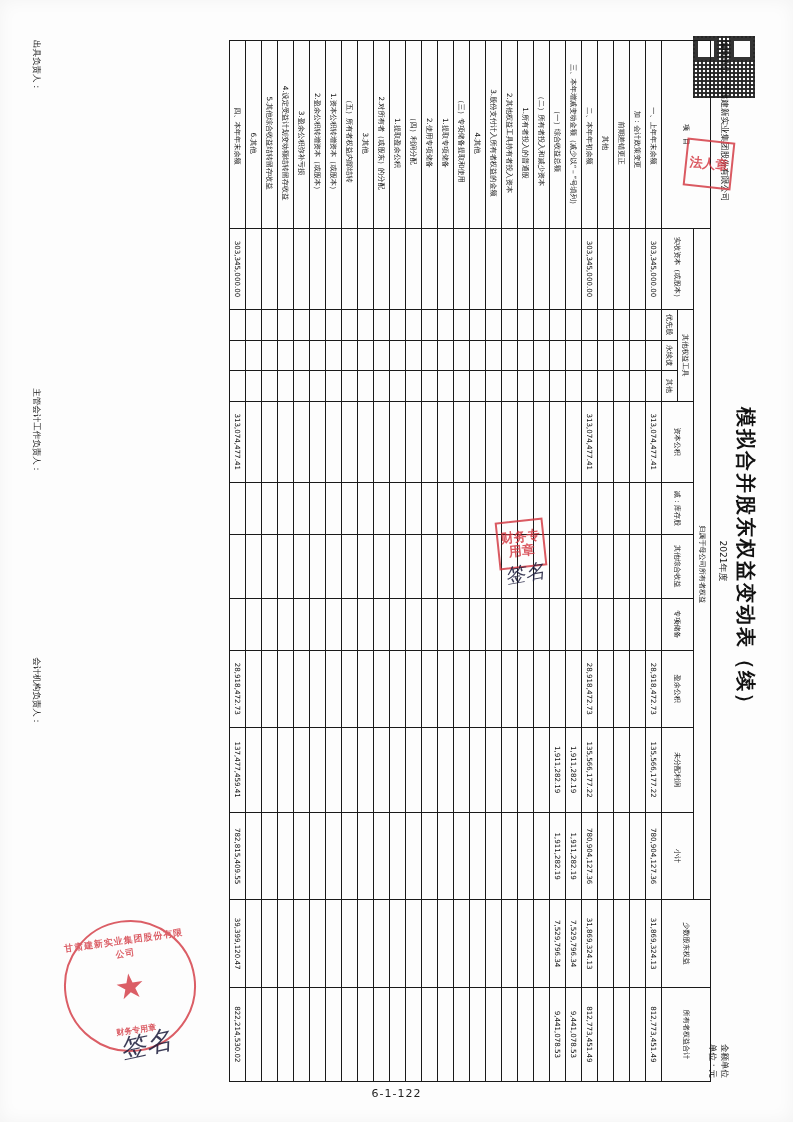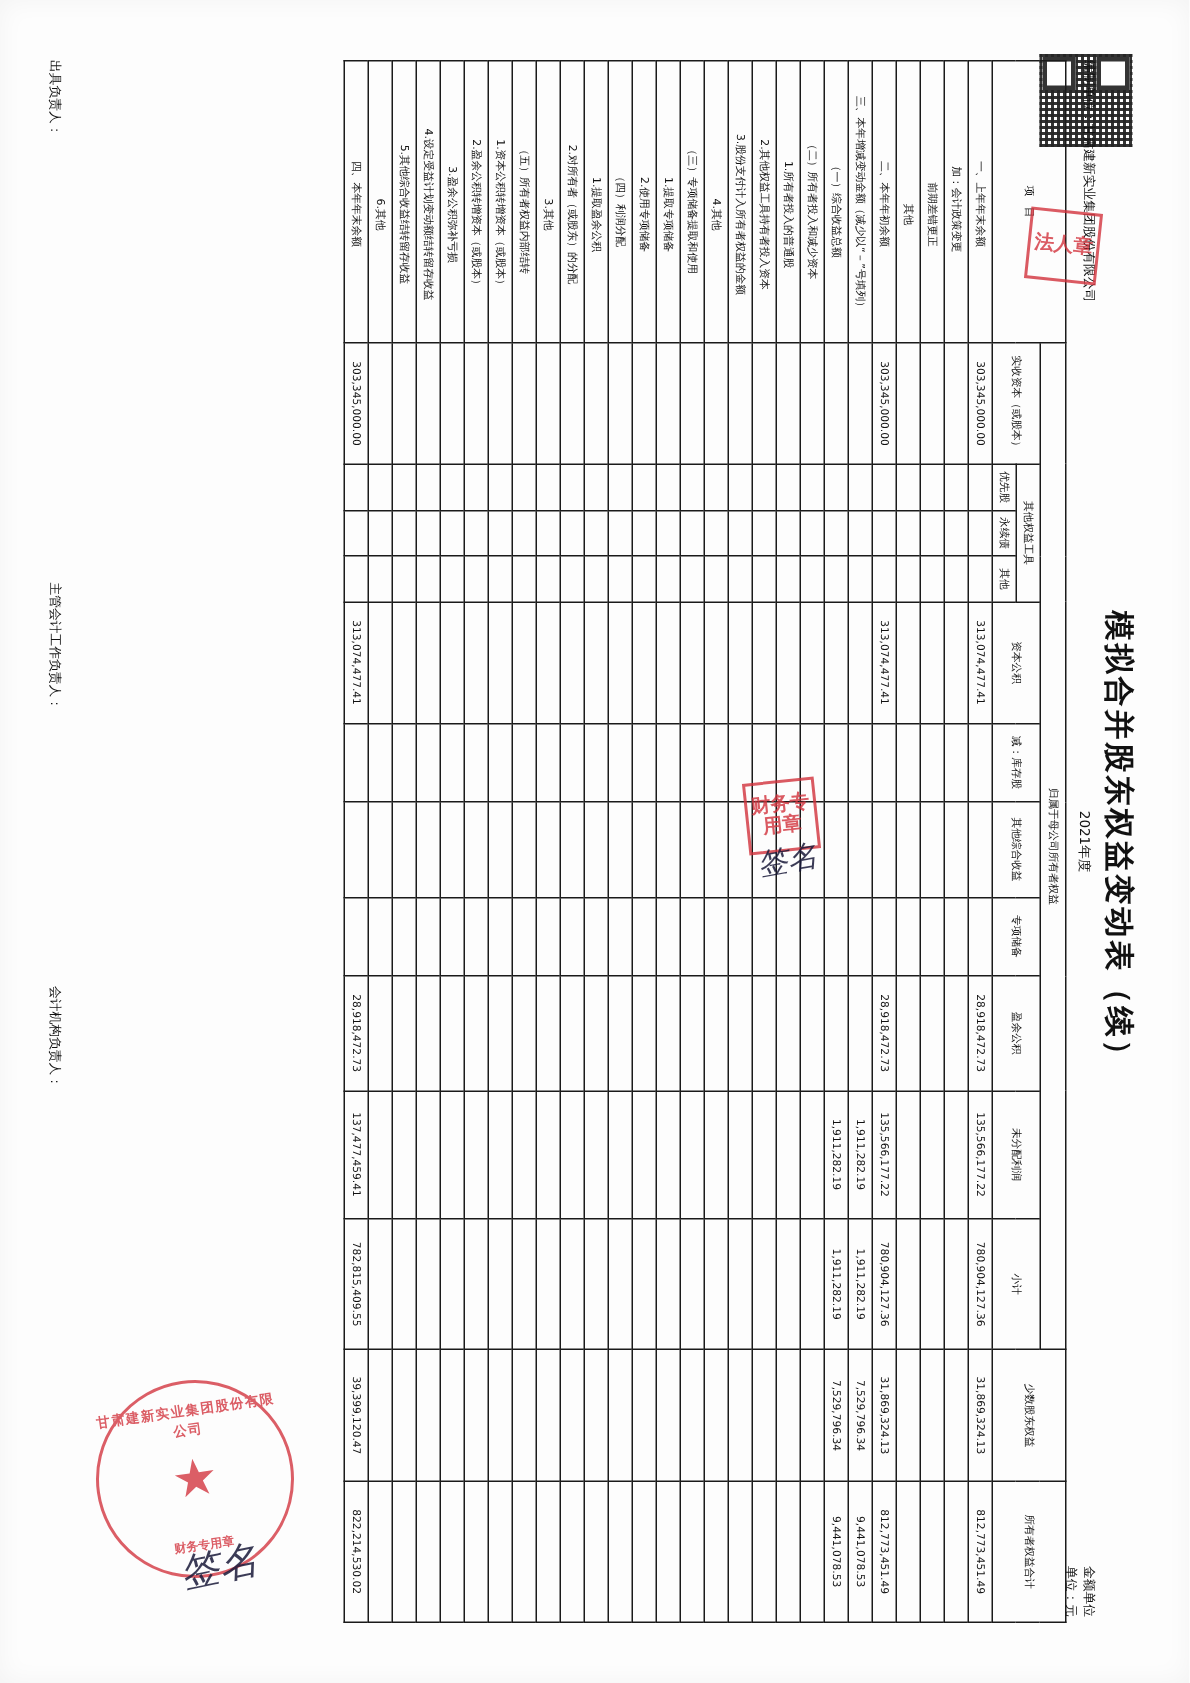--- a/index.html
+++ b/index.html
@@ -768,14 +768,15 @@
     <span class="star">★</span>
     <span class="bottomtext">财务专用章</span>
   </div>
 
   <div class="seal-sq seal-fin">财务专用章</div>
   <div class="seal-sq seal-legal">法人章</div>
 
   <div class="signature sig-1">签名</div>
   <div class="signature sig-2">签名</div>
 
+  <div class="page-num">6-1-122</div>
 
 </div>
 
 </body></html>

